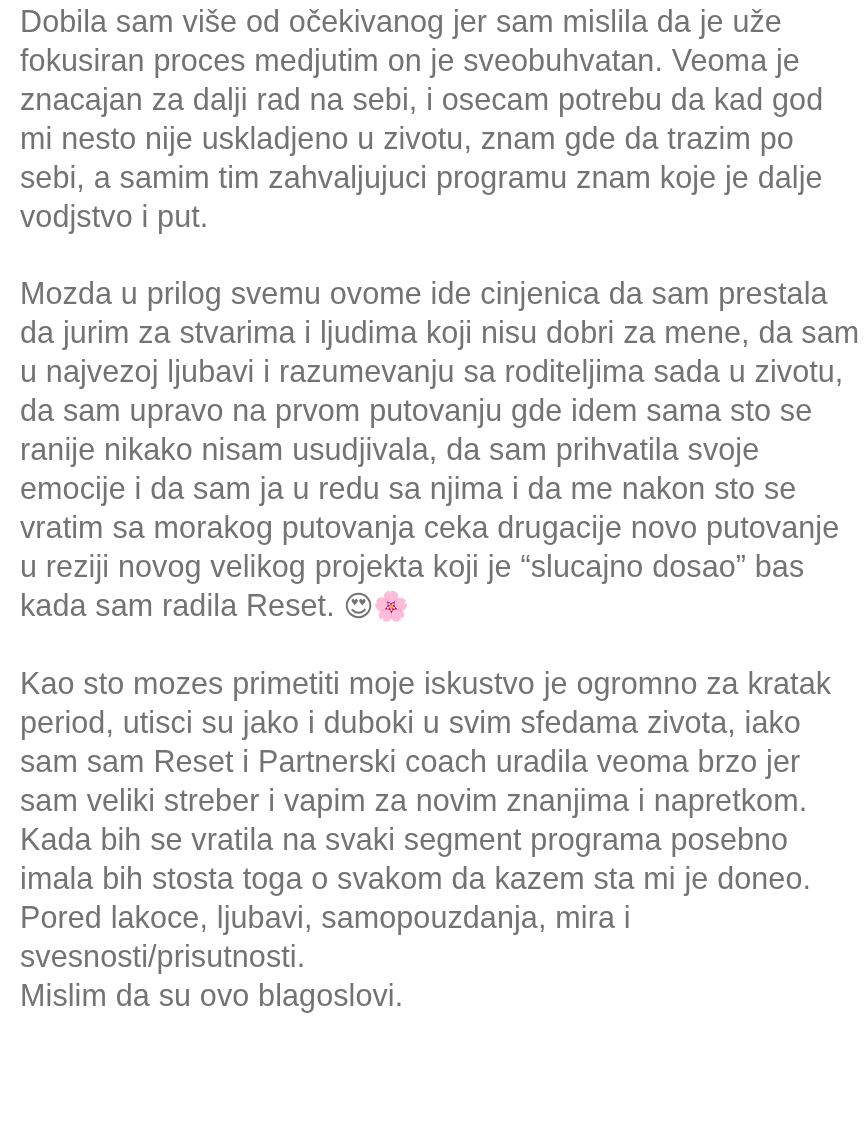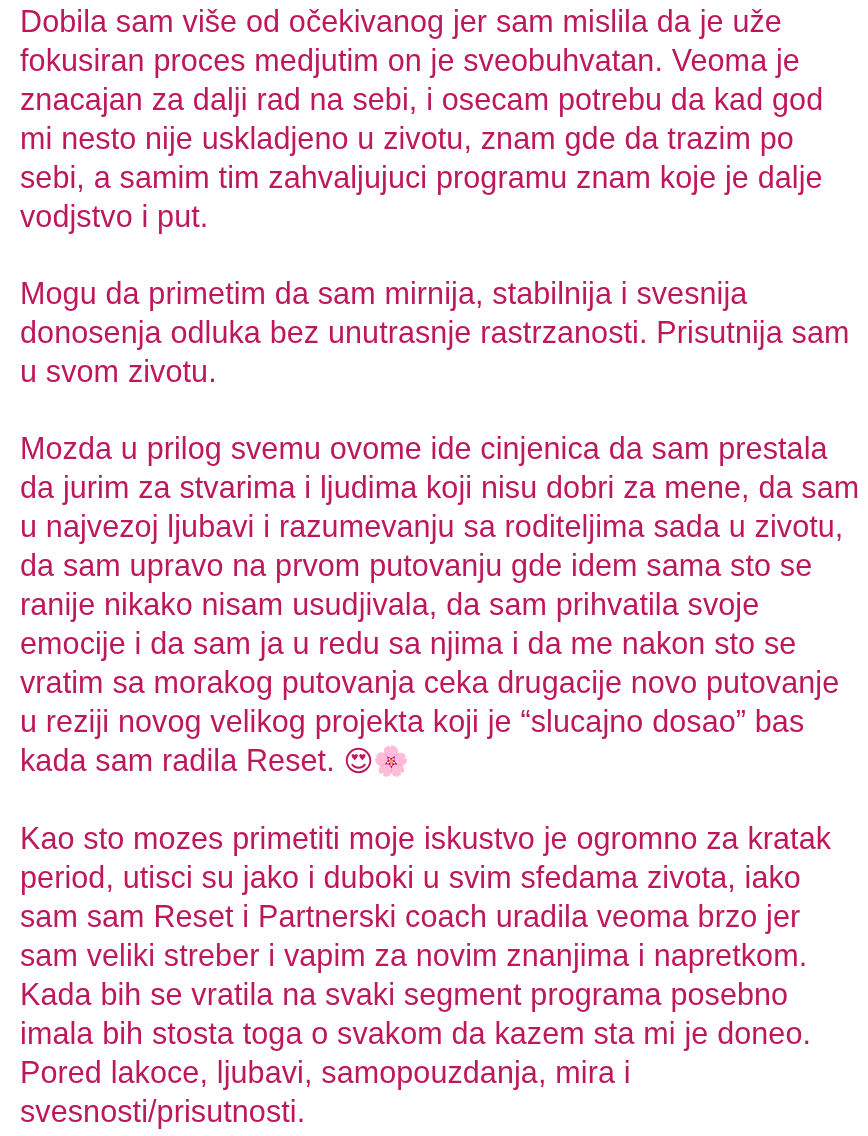--- a/index.html
+++ b/index.html
@@ -15,21 +15,21 @@
   }
   #testimonial-body {
     box-sizing: border-box;
     width: 868px;
     padding: 2px 4px 0 20px;
   }
   .paragraph {
     margin: 0 0 38px 0;
     font-size: 30.5px;
     line-height: 39px;
-    color: #be185d;
+    color: #737373;
     letter-spacing: 0.1px;
     word-spacing: 0.2px;
     -webkit-font-smoothing: antialiased;
     white-space: pre-wrap;
   }
   .paragraph:last-child {
     margin-bottom: 0;
   }
   .emoji {
     font-family: "DejaVu Sans", sans-serif;
@@ -37,21 +37,20 @@
     line-height: 39px;
   }
 </style>
 </head>
 <body>
 
 <main id="testimonial-body">
 
   <p class="paragraph">Dobila sam više od očekivanog jer sam mislila da je uže fokusiran proces medjutim on je sveobuhvatan. Veoma je znacajan za dalji rad na sebi, i osecam potrebu da kad god mi nesto nije uskladjeno u zivotu, znam gde da trazim po sebi, a samim tim zahvaljujuci programu znam koje je dalje vodjstvo i put.</p>
 
-  <p class="paragraph">Mogu da primetim da sam mirnija, stabilnija i svesnija donosenja odluka bez unutrasnje rastrzanosti. Prisutnija sam u svom zivotu.</p>
 
   <p class="paragraph"><span>Mozda u prilog svemu ovome ide cinjenica da sam prestala da jurim za stvarima i ljudima koji nisu dobri za mene, da sam u najvezoj ljubavi i razumevanju sa roditeljima sada u zivotu, da sam upravo na prvom putovanju gde idem sama sto se ranije nikako nisam usudjivala, da sam prihvatila svoje emocije i da sam ja u redu sa njima i da me nakon sto se vratim sa morakog putovanja ceka drugacije novo putovanje u reziji novog velikog projekta koji je “slucajno dosao” bas kada sam radila Reset. </span><span class="emoji">😍🌸</span></p>
 
   <p class="paragraph">Kao sto mozes primetiti moje iskustvo je ogromno za kratak period, utisci su jako i duboki u svim sfedama zivota, iako sam sam Reset i Partnerski coach uradila veoma brzo jer sam veliki streber i vapim za novim znanjima i napretkom.
 Kada bih se vratila na svaki segment programa posebno imala bih stosta toga o svakom da kazem sta mi je doneo.
 Pored lakoce, ljubavi, samopouzdanja, mira i svesnosti/prisutnosti.
 Mislim da su ovo blagoslovi.</p>
 
 </main>
 

